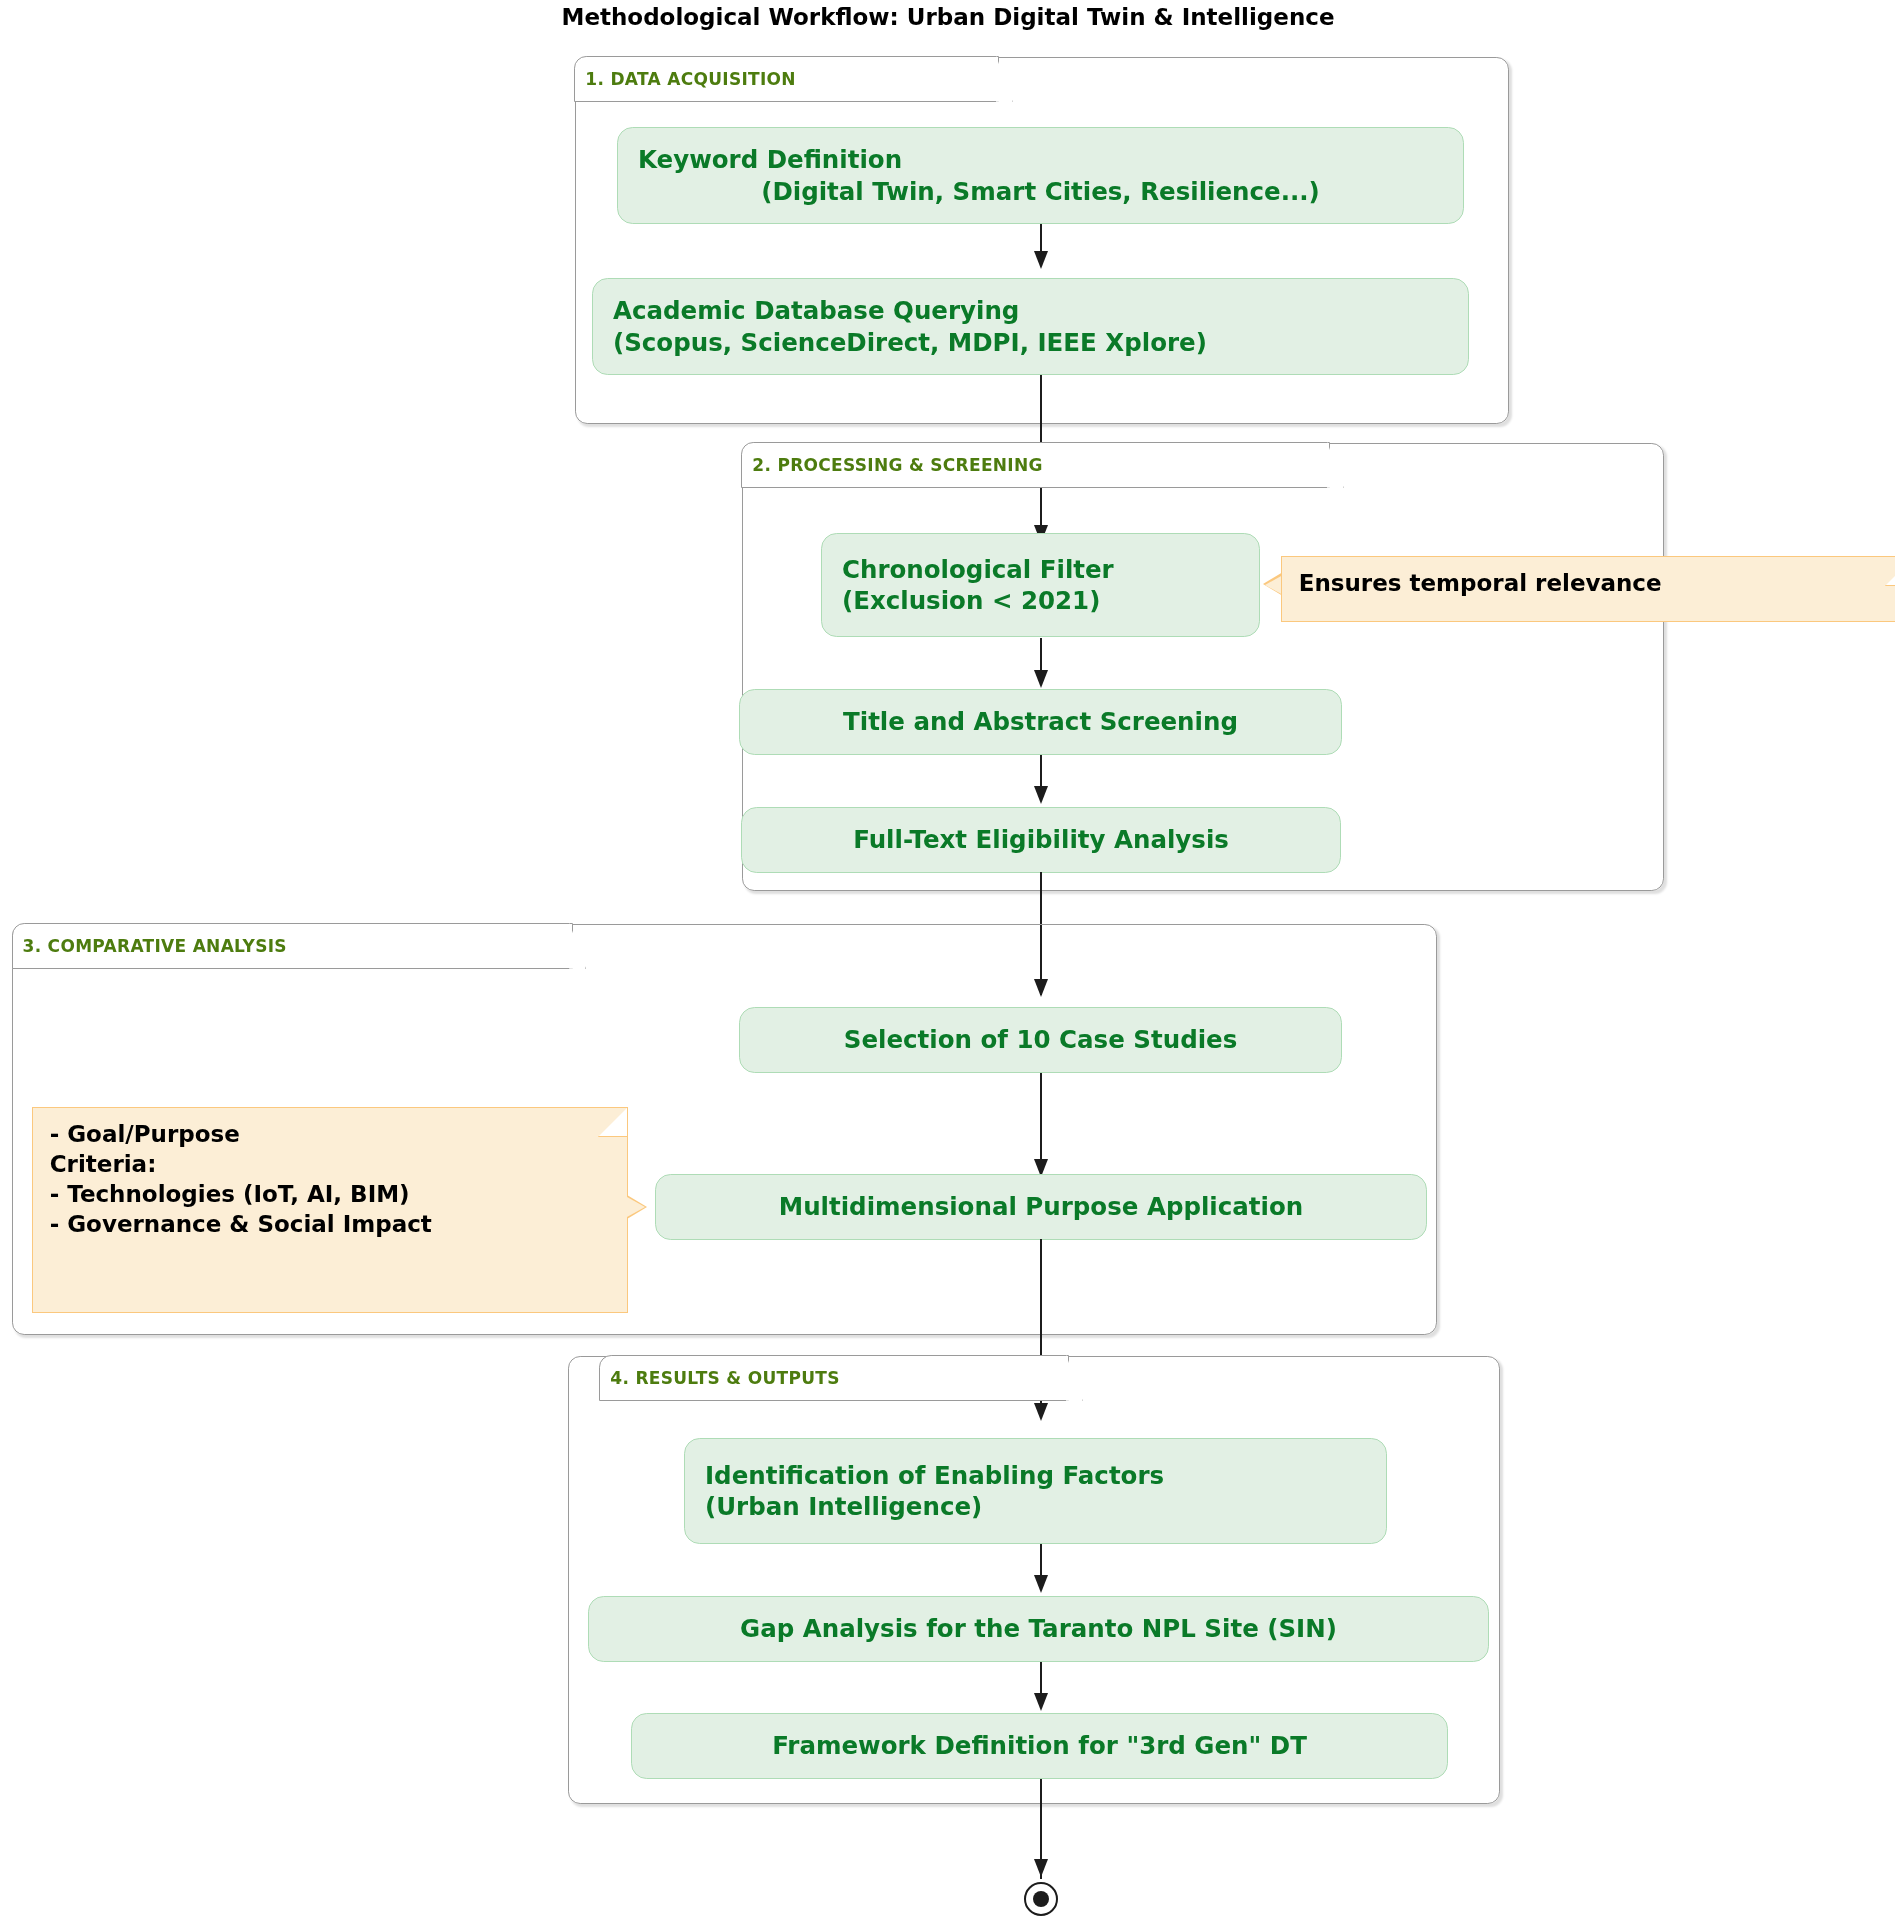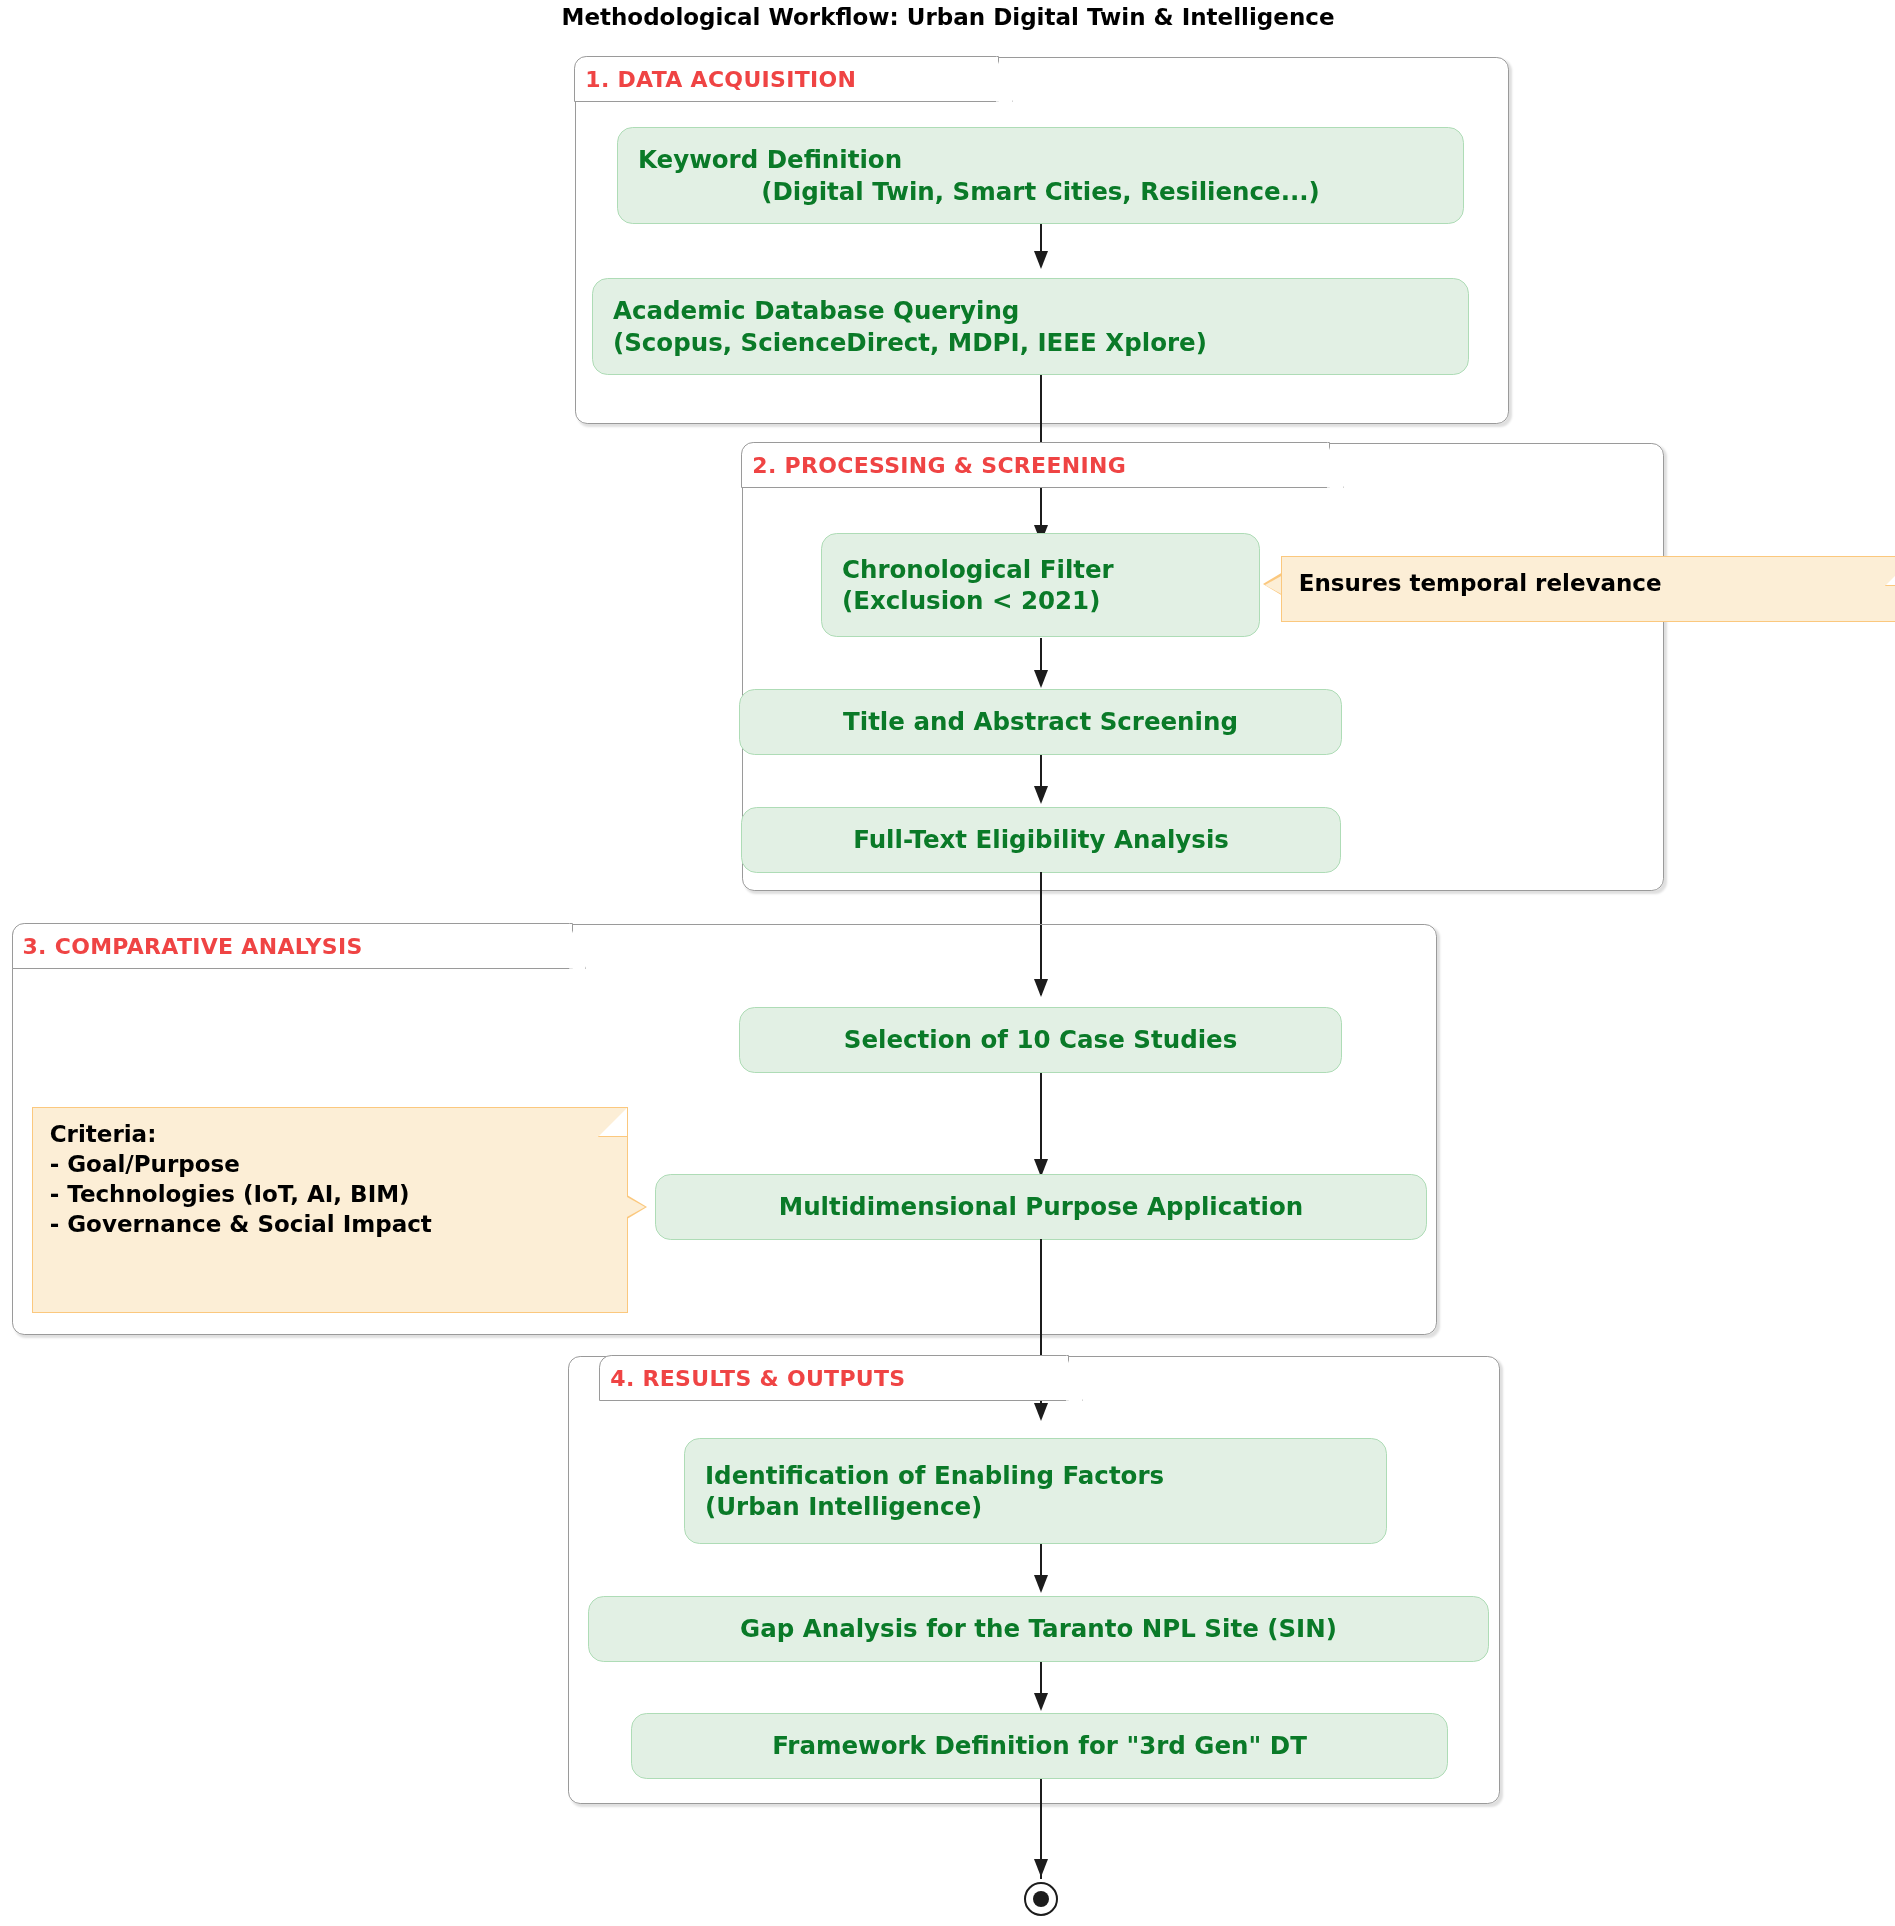--- a/index.html
+++ b/index.html
@@ -61,23 +61,23 @@
     top: -1.7px;
     width: 16.7px;
     height: 46px;
     background: #ffffff;
     border-right: 1.7px solid #9a9a9a;
     -webkit-clip-path: polygon(0 0, 100% 100%, 100% 100%, 0 100%);
     clip-path: polygon(0 0, 100% 100%, 0 100%);
     box-sizing: border-box;
   }
   .partition-header-label {
-    font-size: 22px;
+    font-size: 17px;
     font-weight: bold;
-    color: #ef4444;
+    color: #4d7c0f;
     white-space: nowrap;
     letter-spacing: 0.3px;
   }
 
   
   .activity {
     position: absolute;
     background: #E2F0E4;
     border: 1.1px solid #AEDCB6;
     border-radius: 15.6px;
@@ -240,22 +240,22 @@
 
   <div class="activity" style="left:739px; top:1007px; width:603px; height:66px;">
     <div class="activity-line" style="text-align:center;">Selection of 10 Case Studies</div>
   </div>
 
   <div class="vline" style="left:1040px; top:1073px; height:96px;"></div>
   <div class="arrowhead" style="left:1034px; top:1159px;"></div>
 
   <div class="note" style="left:32px; top:1107px; width:596px; height:206px;">
     <div class="note-fold"></div>
+    <div class="note-line">- Goal/Purpose</div>
     <div class="note-line">Criteria:</div>
-    <div class="note-line">- Goal/Purpose</div>
     <div class="note-line">- Technologies (IoT, AI, BIM)</div>
     <div class="note-line">- Governance &amp; Social Impact</div>
   </div>
 
   <div class="note-tail" style="left:627px; top:1195px; border-top:12.2px solid transparent; border-bottom:12.2px solid transparent; border-left:20px solid #FBC87E;"></div>
   <div class="note-tail" style="left:627px; top:1197px; border-top:10px solid transparent; border-bottom:10px solid transparent; border-left:18px solid #FCEED6;"></div>
 
   <div class="activity" style="left:655px; top:1174px; width:772px; height:66px;">
     <div class="activity-line" style="text-align:center;">Multidimensional Purpose Application</div>
   </div>

